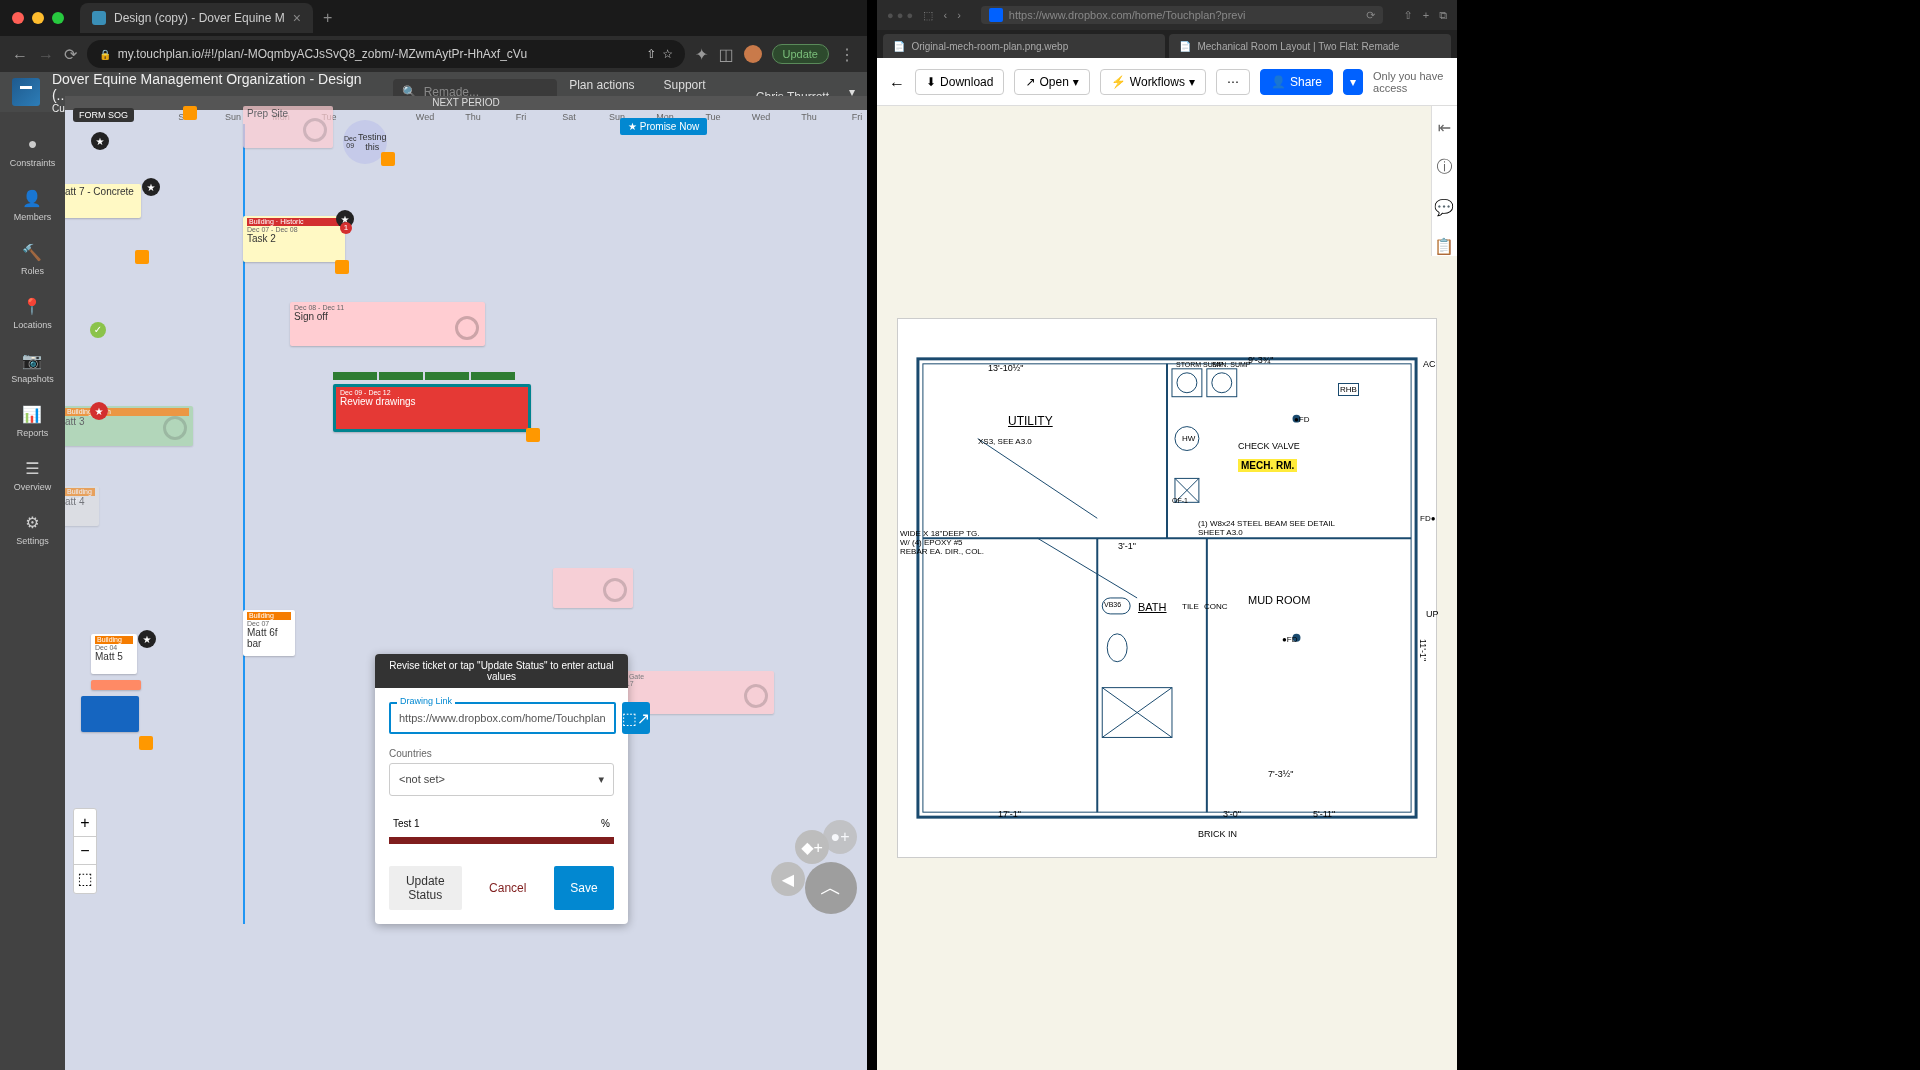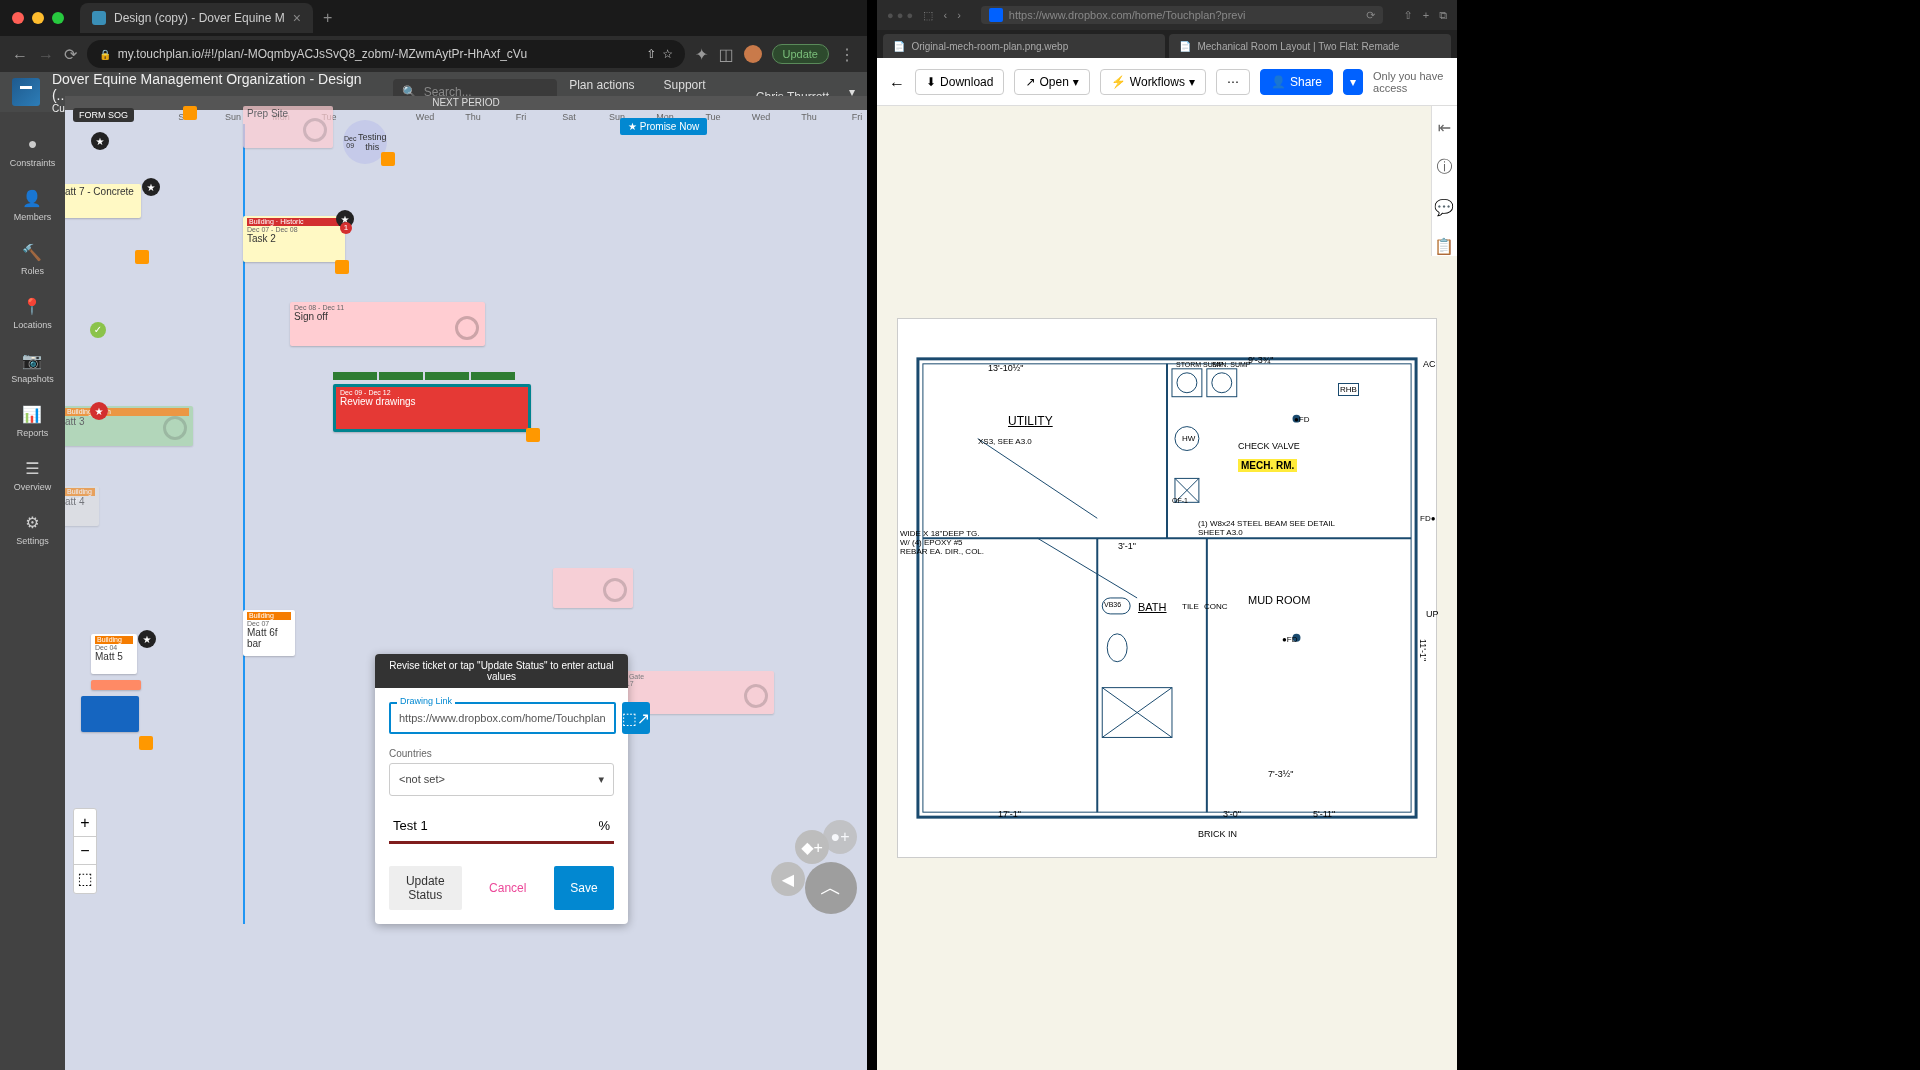--- a/index.html
+++ b/index.html
@@ -78,25 +78,25 @@
 
 .modal { position: absolute; left: 310px; bottom: 0; width: 253px; background: #fff; border-radius: 4px; box-shadow: 0 2px 10px rgba(0,0,0,0.3); }
 .modal-header { background: #333; color: #fff; font-size: 10px; text-align: center; padding: 6px; border-radius: 4px 4px 0 0; }
 .modal-body { padding: 14px; }
 .input-group { position: relative; margin-bottom: 14px; }
 .input-label { position: absolute; top: -6px; left: 8px; background: #fff; color: #0288d1; font-size: 9px; padding: 0 3px; }
 .drawing-row { display: flex; gap: 6px; }
 .drawing-input { flex: 1; border: 2px solid #0288d1; border-radius: 2px; padding: 8px; font-size: 11px; color: #555; }
 .open-link-btn { width: 36px; background: #0288d1; color: #fff; border-radius: 3px; display: flex; align-items: center; justify-content: center; }
 .select-box { border: 1px solid #ccc; border-radius: 3px; padding: 9px; font-size: 11px; display: flex; justify-content: space-between; color: #444; margin-bottom: 14px; }
-.plain-input { border: none; border-bottom: 3px solid #7f1d1d; width: 100%; padding: 8px 4px; font-size: 13px; display: flex; justify-content: space-between; align-items: center; }
+.plain-input { border: none; border-bottom: 7px solid #7f1d1d; width: 100%; padding: 8px 4px; font-size: 10px; display: flex; justify-content: space-between; align-items: center; }
 .modal-footer { padding: 8px 14px 14px; display: flex; gap: 10px; }
 .btn { flex: 1; padding: 8px; border: none; border-radius: 2px; font-size: 12px; cursor: pointer; }
 .btn-grey { background: #eee; color: #333; }
-.btn-cancel { background: #fff; color: #ec4899; }
+.btn-cancel { background: #fff; color: #7f1d1d; }
 .btn-primary { background: #0288d1; color: #fff; flex: 0 0 60px; }
 
 .zoom-ctrl { position: absolute; left: 8px; bottom: 30px; width: 24px; background: #fff; border: 1px solid #ccc; border-radius: 3px; }
 .zoom-b { height: 28px; border-bottom: 1px solid #ccc; text-align: center; line-height: 28px; }
 
 .fab-cluster { position: absolute; right: 10px; bottom: 10px; width: 90px; height: 90px; }
 .fab { position: absolute; width: 34px; height: 34px; border-radius: 50%; background: #bdbdbd; color: #fff; display: flex; align-items: center; justify-content: center; }
 
 .circle-purple { position: absolute; width: 44px; height: 44px; border-radius: 50%; background: #c5cae9; display: flex; align-items: center; justify-content: center; font-size: 9px; text-align: center; color: #333; }
 
@@ -166,21 +166,21 @@
         <span>Current plan date:</span>
         <strong>Apr 19, 2021</strong>
         <span>•</span>
         <span>72 work days</span>
         <span class="ahead">ahead</span>
         <span style="text-decoration:underline">Hide</span>
       </div>
     </div>
     <div class="search-box">
       <span>🔍</span>
-      <span>Search...</span>
+      <span>Remade...</span>
     </div>
     <div class="header-right">
       <span><span>Plan actions</span> ▾</span>
       <span><span>Support</span> ▾</span>
       <div class="user-block">
         <div>Chris Thurrott</div>
         <div class="abate-tag">
             <div class="abate-dot"></div>
             <span>Abatement Testing</span>
           </div>

